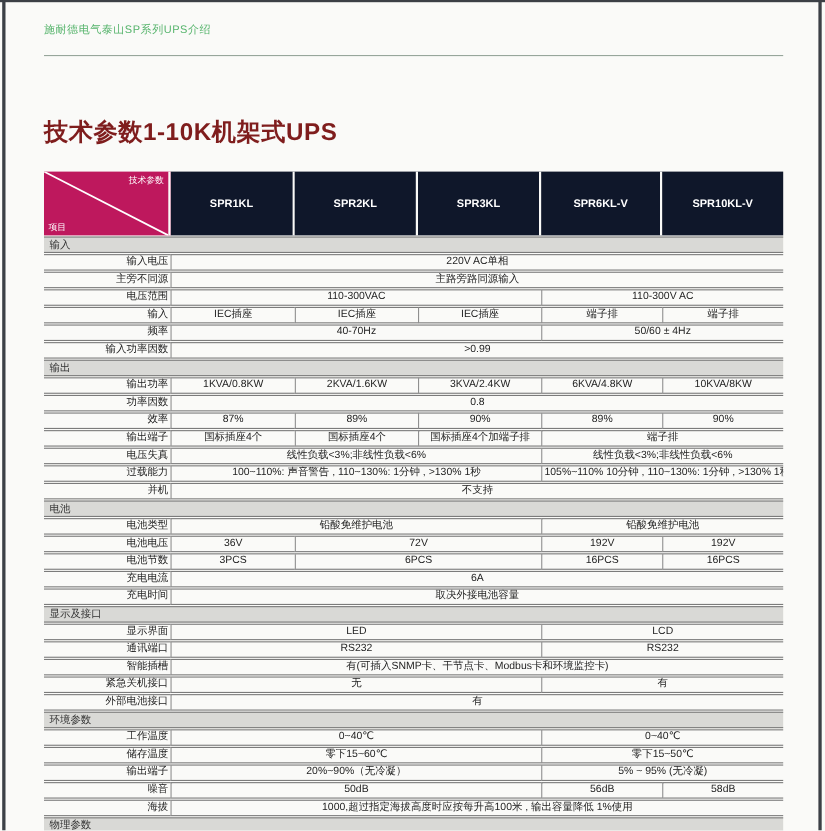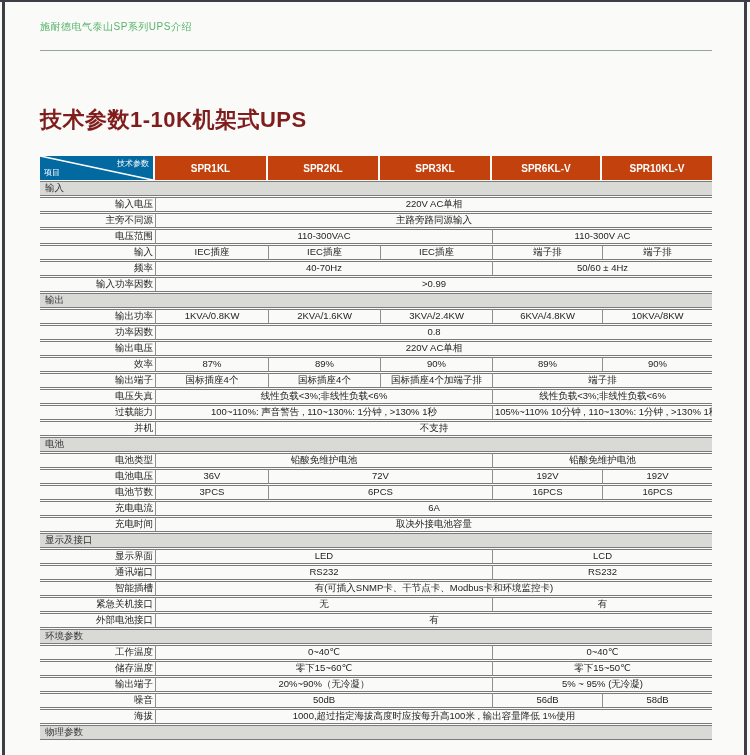--- a/index.html
+++ b/index.html
@@ -26,27 +26,27 @@
     position:absolute;left:40px;top:105px;width:672px;
     color:#7f1d1d;font-size:22px;font-weight:bold;letter-spacing:.5px;
   }
 
   table.spec{
     position:absolute;left:40px;top:155px;width:672px;
     border-collapse:separate;border-spacing:0 1px;
     table-layout:fixed;font-size:9.5px;
   }
   th.model{
-    background:#c2410c;color:#ffffff;font-weight:bold;font-size:10px;
+    background:#0f172a;color:#ffffff;font-weight:bold;font-size:10px;
     height:24px;padding:0;text-align:center;
     border-right:2px solid #fafaf8;
   }
   th.model:last-child{border-right:none;}
   th.corner{
-    background:#0369a1;position:relative;height:24px;padding:0;
+    background:#be185d;position:relative;height:24px;padding:17px;
     border-right:2px solid #fafaf8;
   }
   th.corner svg{position:absolute;top:0;left:0;width:100%;height:100%;}
   .corner-top{
     position:absolute;top:2px;right:4px;color:#fff;font-size:8px;font-weight:normal;
   }
   .corner-bottom{
     position:absolute;bottom:2px;left:4px;color:#fff;font-size:8px;font-weight:normal;
   }
   tr.section td{
@@ -144,24 +144,20 @@
         <td>2KVA/1.6KW</td>
         <td>3KVA/2.4KW</td>
         <td>6KVA/4.8KW</td>
         <td>10KVA/8KW</td>
       </tr>
       <tr class="data">
         <td class="rowlabel">功率因数</td>
         <td colspan="5">0.8</td>
       </tr>
       <tr class="data">
-        <td class="rowlabel">输出电压</td>
-        <td colspan="5">220V AC单相</td>
-      </tr>
-      <tr class="data">
         <td class="rowlabel">效率</td>
         <td>87%</td>
         <td>89%</td>
         <td>90%</td>
         <td>89%</td>
         <td>90%</td>
       </tr>
       <tr class="data">
         <td class="rowlabel">输出端子</td>
         <td>国标插座4个</td>

